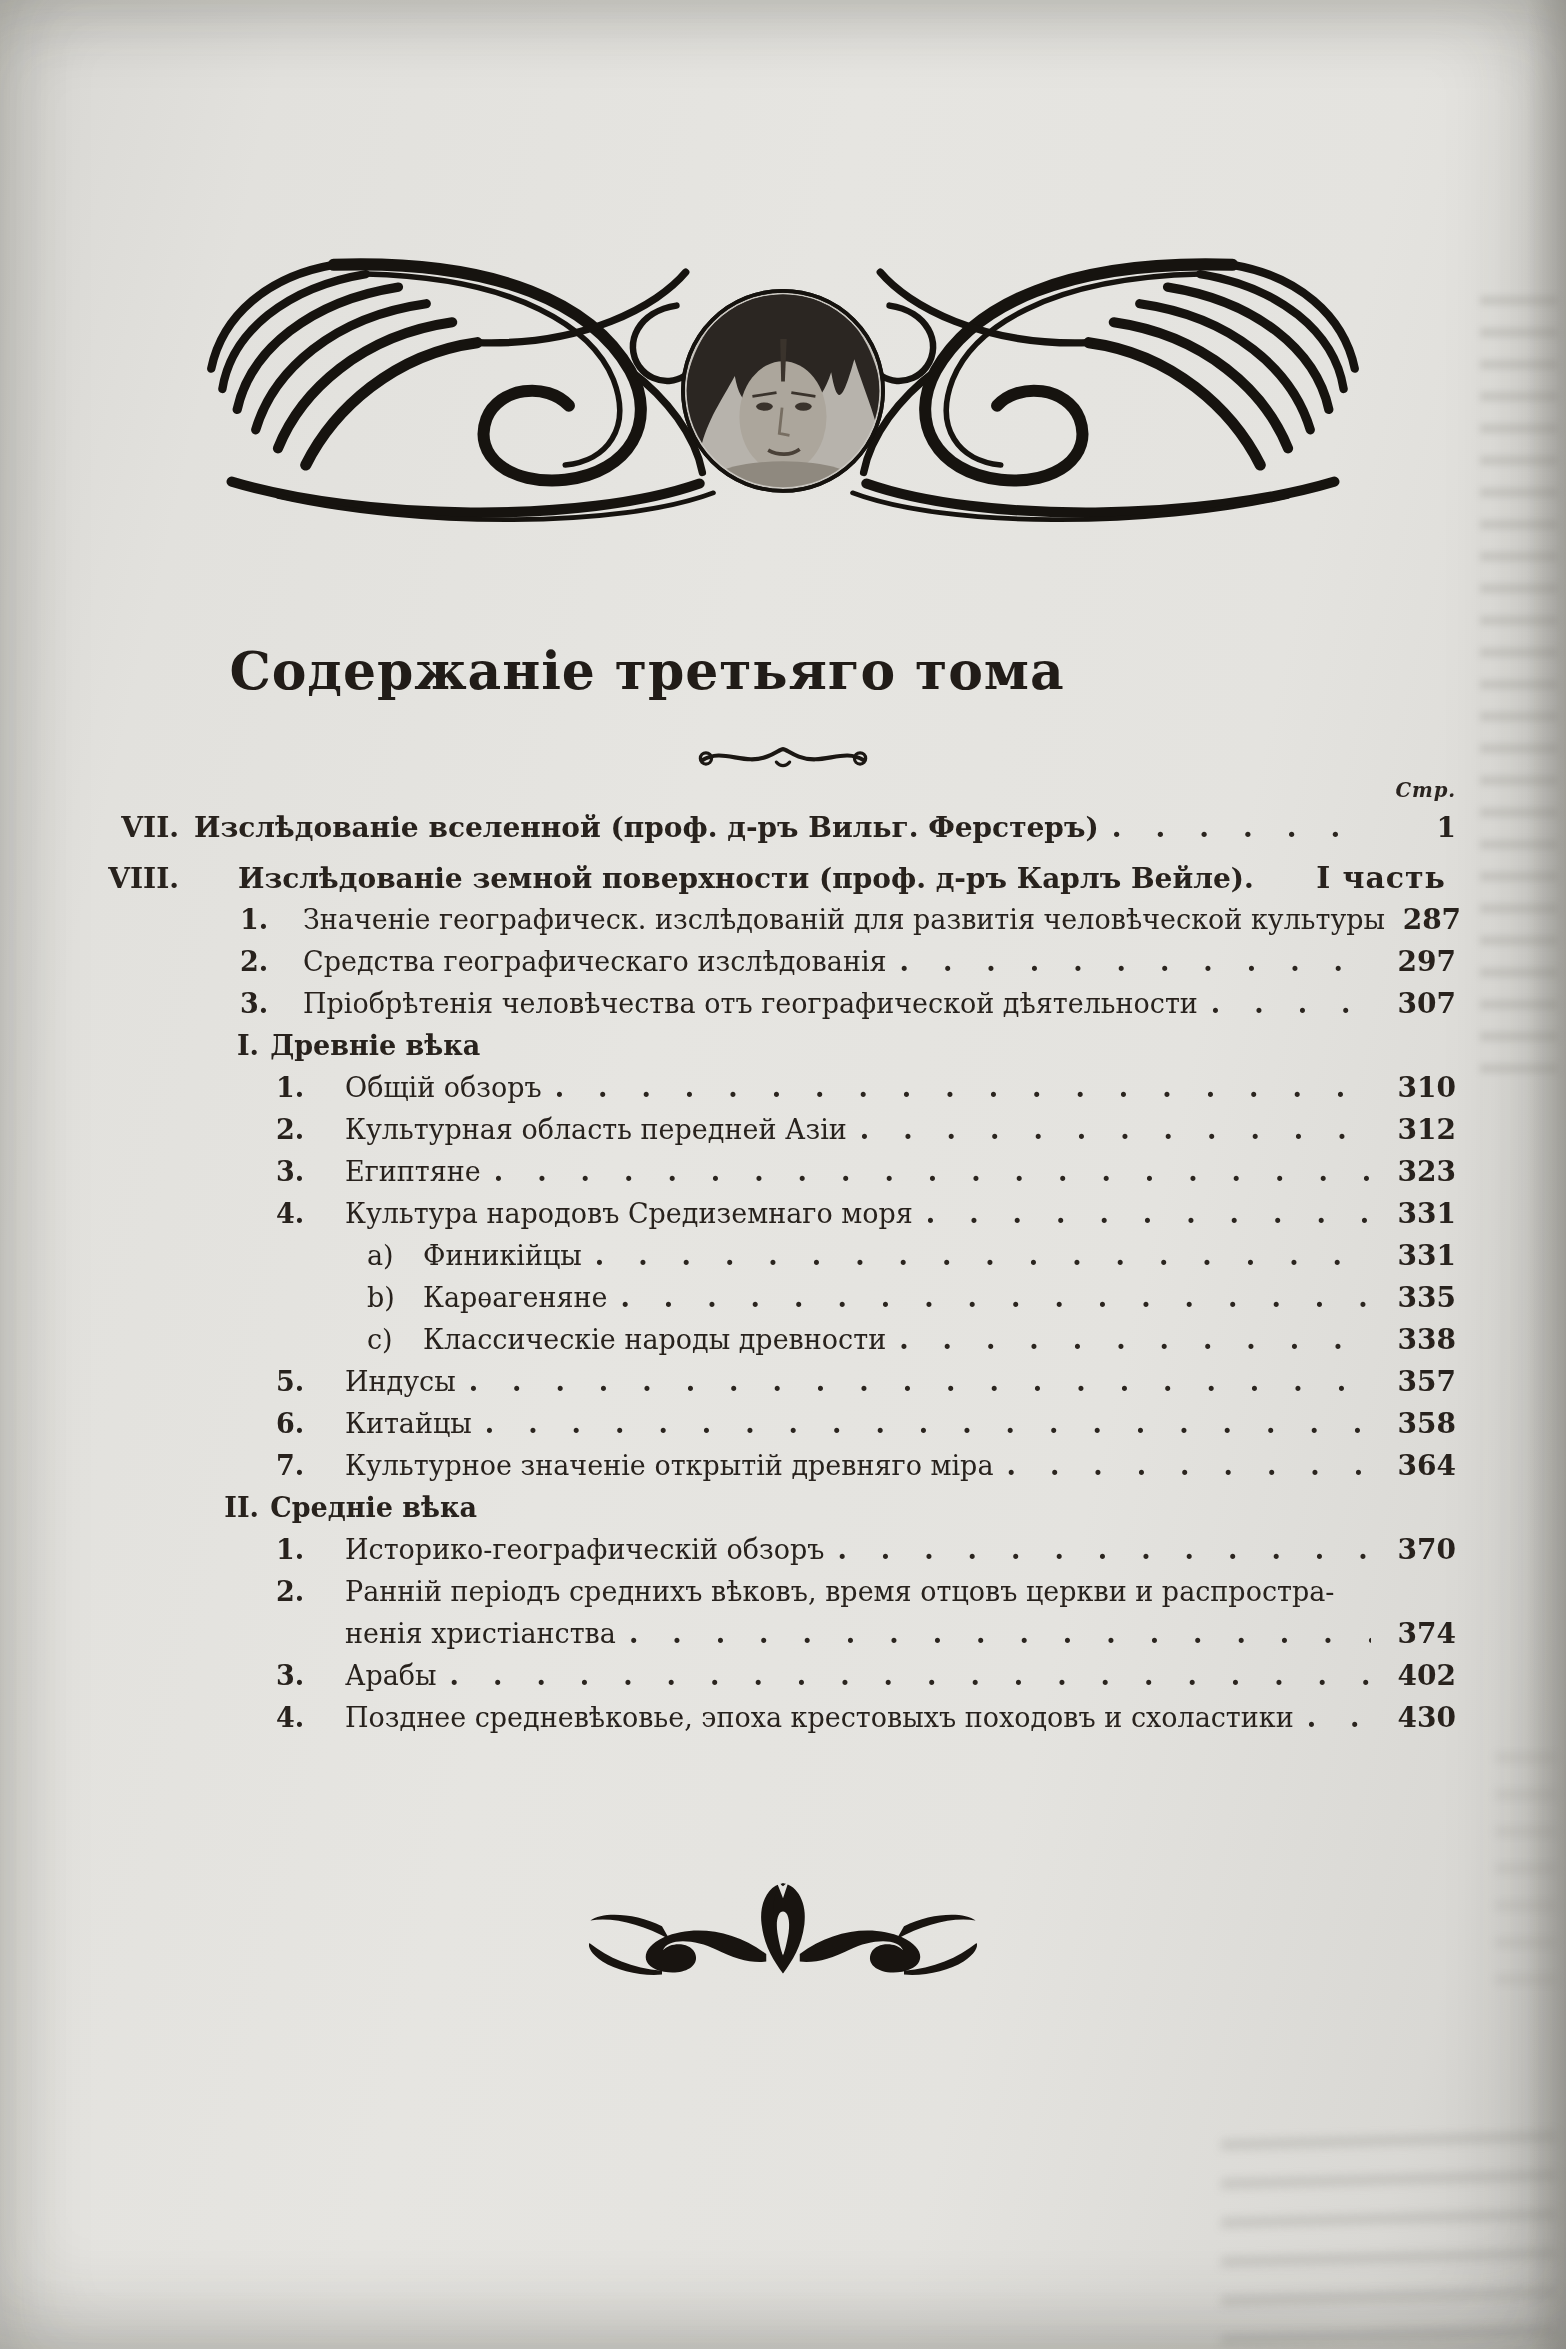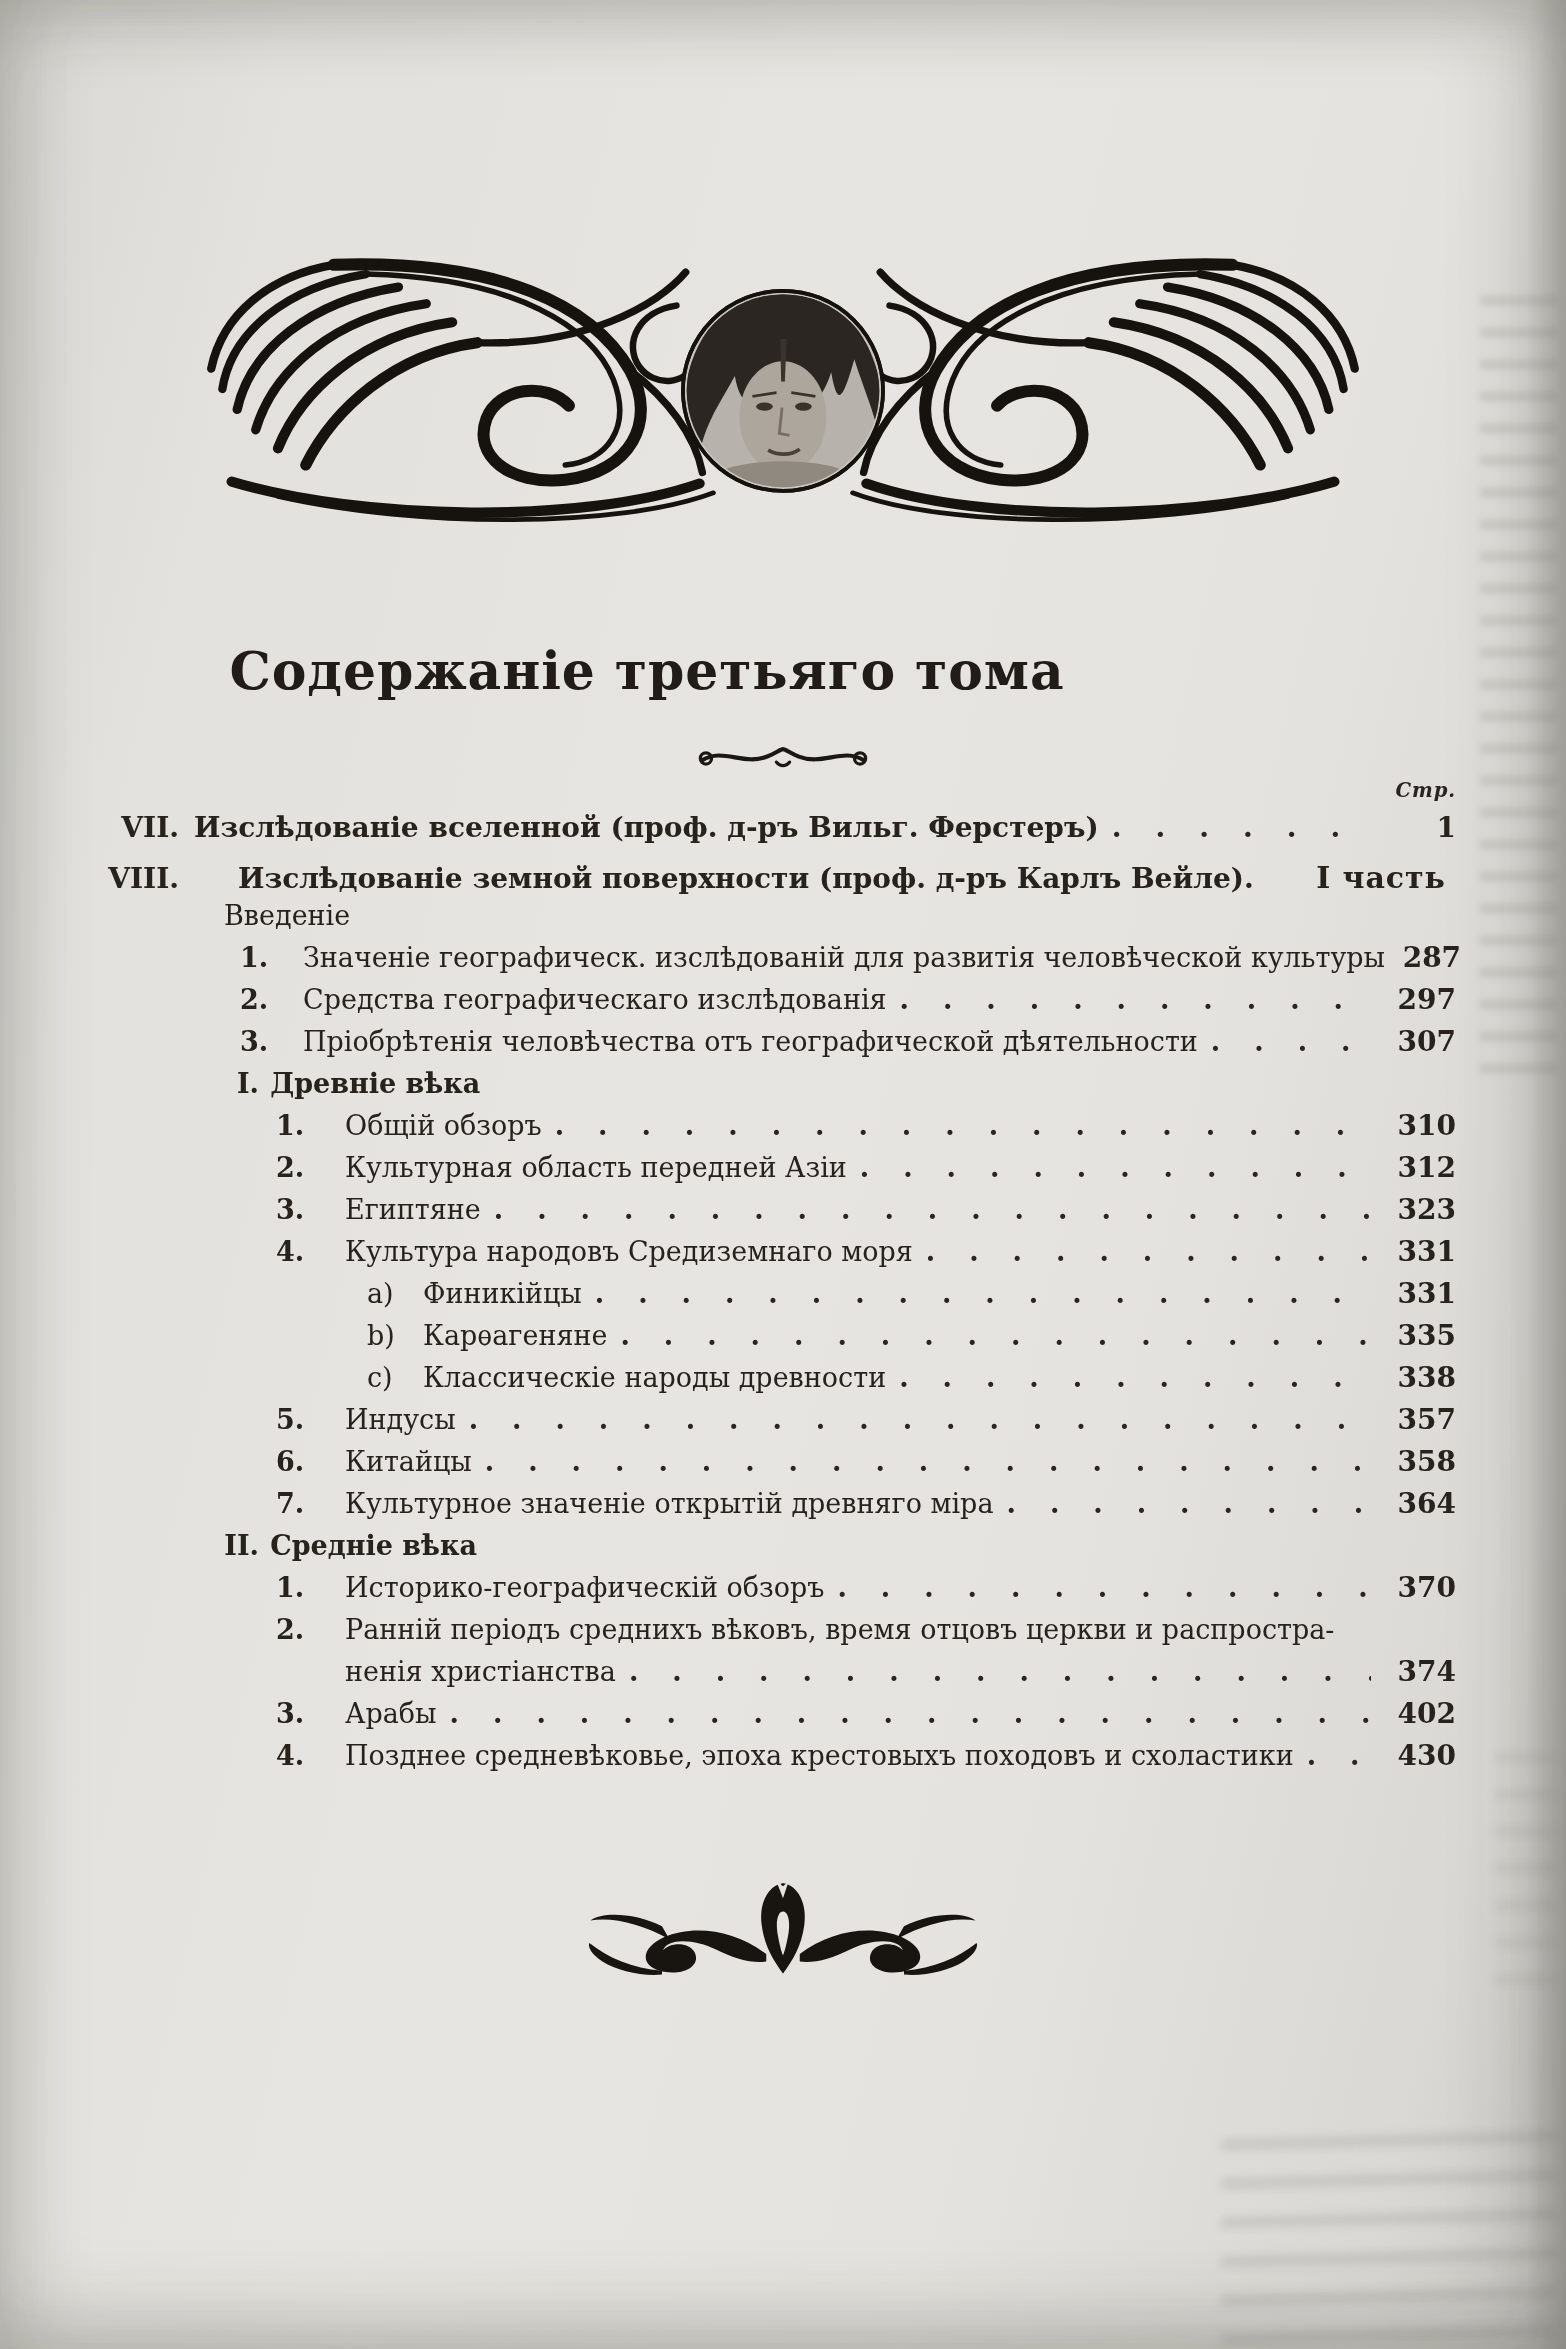--- a/index.html
+++ b/index.html
@@ -142,24 +142,20 @@
         <span class="dots">............................................................</span>
         <span class="pg">1</span>
       </div>
       <div class="toc-row chapter">
         <span class="lab">VIII.</span>
         <span class="txt">Изслѣдованіе земной поверхности (проф. д-ръ Карлъ Вейле).</span>
         <span class="sfx">I часть</span>
         <span class="dots">............................................................</span>
         <span class="pg">285</span>
       </div>
-      <div class="toc-row intro-head">
-        <span class="txt">Введеніе</span>
-        <span class="spacer"></span>
-      </div>
       <div class="toc-row intro">
         <span class="lab">1.</span>
         <span class="txt">Значеніе географическ. изслѣдованій для развитія человѣческой культуры</span>
         <span class="spacer"></span>
         <span class="pg">287</span>
       </div>
       <div class="toc-row intro">
         <span class="lab">2.</span>
         <span class="txt">Средства географическаго изслѣдованія</span>
         <span class="dots">............................................................</span>

